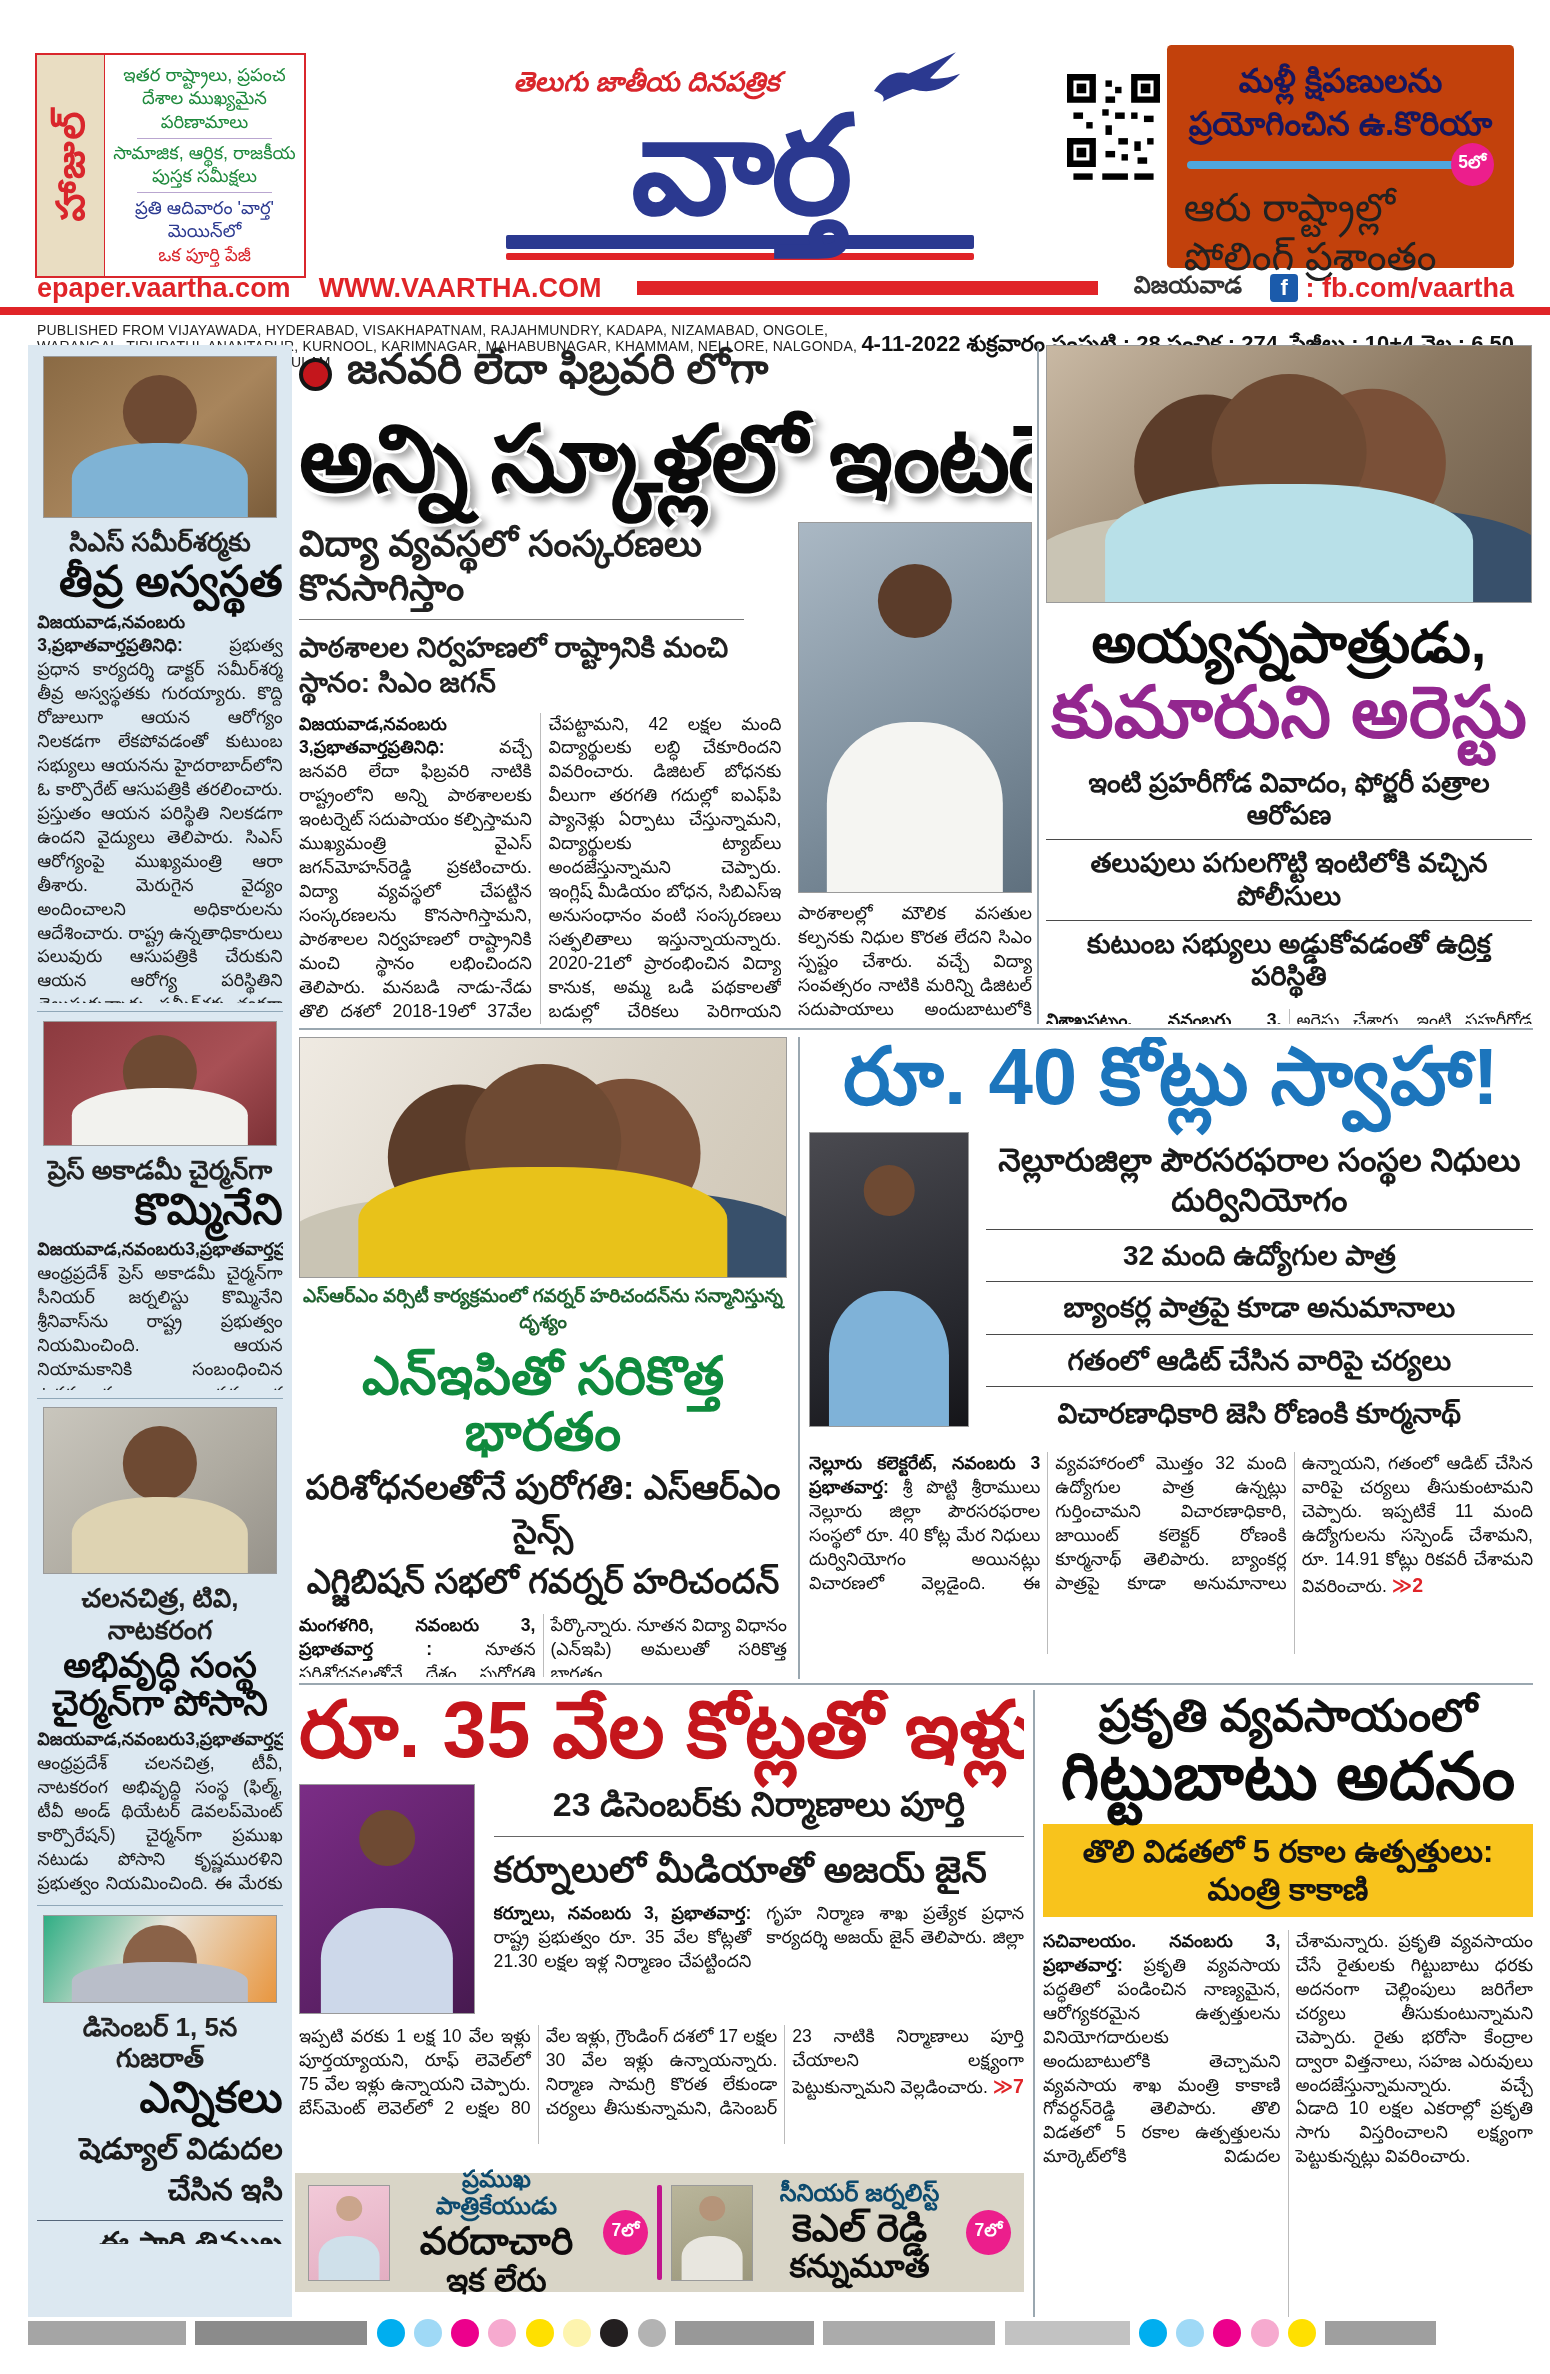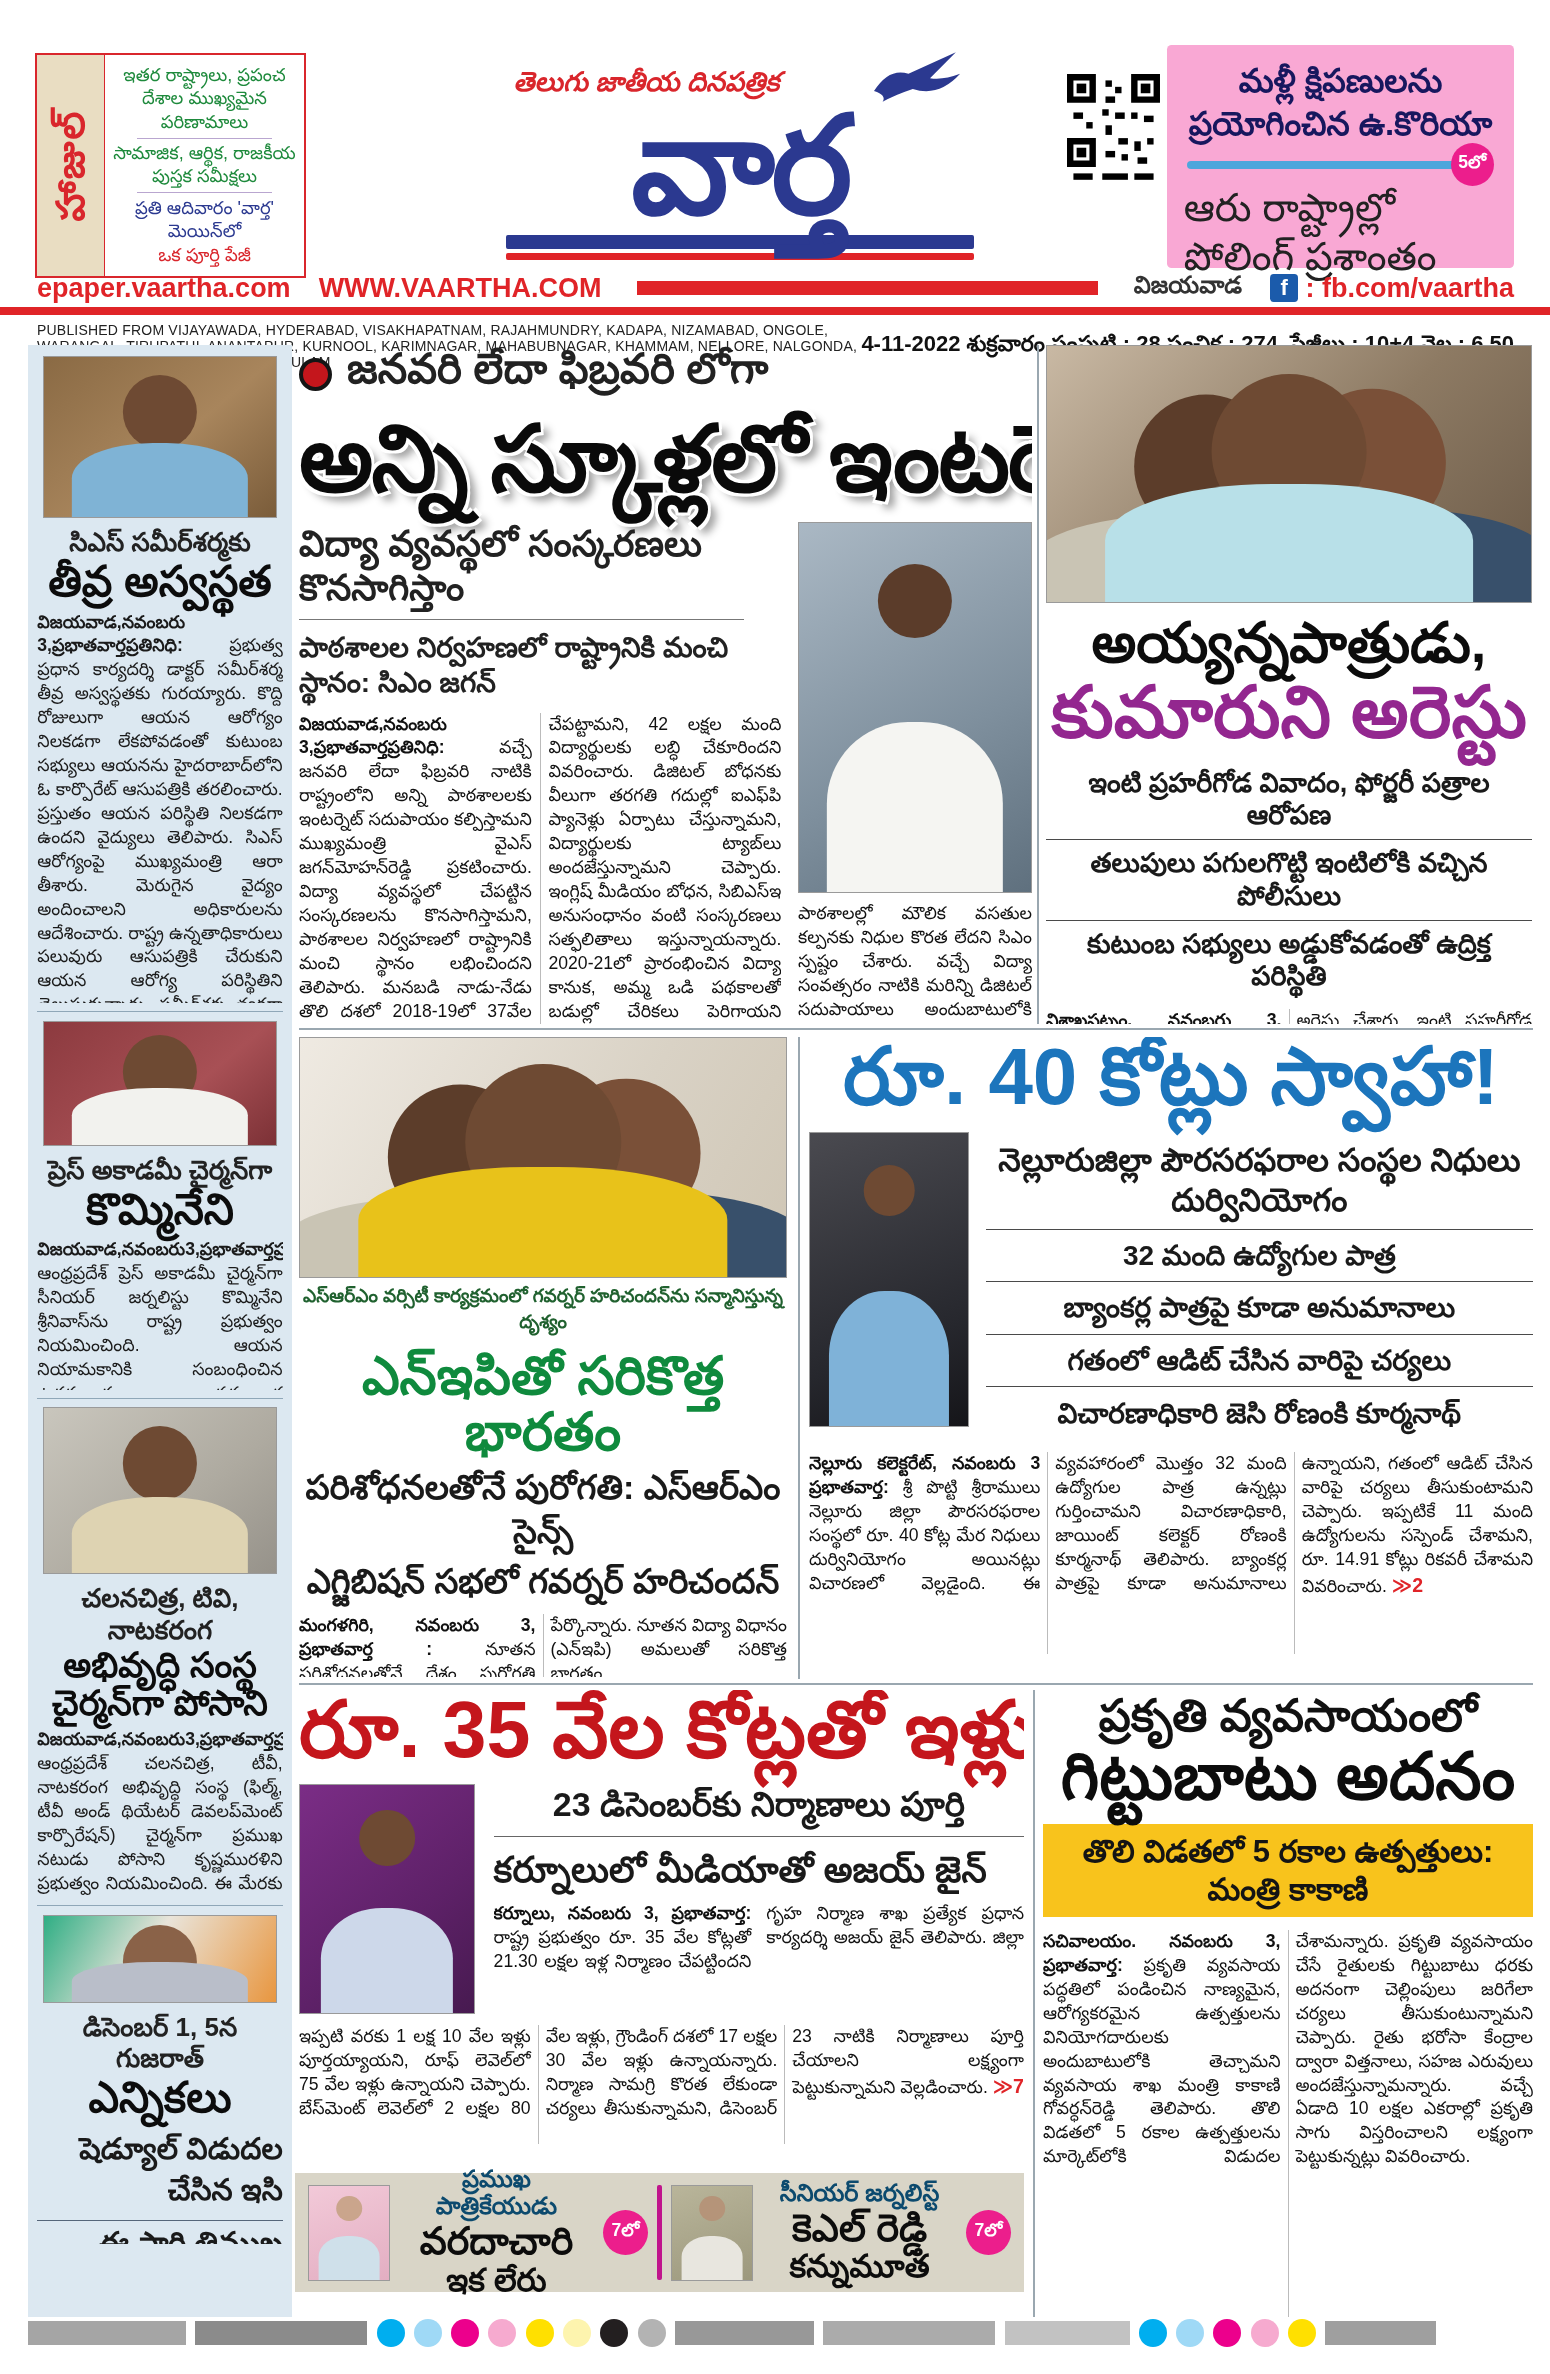--- a/index.html
+++ b/index.html
@@ -20,21 +20,21 @@
   .mh-top{display:flex;align-items:flex-end;justify-content:space-between;padding:0 7.4px;}
   .tagline{color:#d9262c;font-weight:bold;font-style:italic;font-size:27px;}
   .dove{width:102px;height:56px;}
   .mh-title{font-size:137px;font-weight:900;color:#2b3990;line-height:.9;letter-spacing:-3.7px;text-align:center;}
   .mh-bar{height:14px;background:#2b3990;margin-top:7.4px;border-radius:1.9px;}
   .mh-bar.redb{height:6.5px;background:#e02428;margin-top:4.6px;}
 
   .qr{position:absolute;left:1067px;top:74px;width:93px;height:109px;}
 
   
-  .topbox{position:absolute;left:1167px;top:45px;width:347px;height:223px;background:#f9a8d4;border-radius:4.6px;padding:15px 16.7px;box-sizing:border-box;}
+  .topbox{position:absolute;left:1167px;top:45px;width:347px;height:223px;background:#c2410c;border-radius:4.6px;padding:15px 16.7px;box-sizing:border-box;}
   .tb-h1{font-size:33px;font-weight:bold;color:#17175e;line-height:1.3;text-align:center;}
   .tb-rule{position:relative;height:8.3px;background:#4ea6dc;border-radius:4.6px;margin:15px 24px 15px 3.7px;}
   .badge{position:absolute;right:-20.4px;top:-17.6px;width:43px;height:43px;background:#ec1e8c;color:#fff;border-radius:50%;display:flex;align-items:center;justify-content:center;font-size:17.6px;font-weight:bold;}
   .tb-h2{font-size:39px;color:#222;line-height:1.25;text-align:left;}
 
   
   .urlbar{position:absolute;left:37px;top:273px;width:1477px;height:30px;display:flex;align-items:center;gap:28px;}
   .url{color:#e02428;font-weight:bold;font-size:27px;white-space:nowrap;}
   .redbar{flex:1;height:14px;background:#e02428;margin:0 7.4px;}
   .city{font-size:24px;color:#333;font-weight:bold;white-space:nowrap;}
@@ -53,21 +53,21 @@
   .photo.group::after{box-shadow:-83px 22px 0 -7.4px #c9c4b4,83px 18.6px 0 -5.6px #38506b;}
 
   
   .leftcol{position:absolute;left:28px;top:345px;width:264px;height:1972px;background:#dce8f1;padding:11px 9.3px;box-sizing:border-box;}
   .lstory{overflow:hidden;}
   .s1{height:647px}.s2{height:369px}.s3{height:490px}.s4{height:329px}
   .lsep{border-top:1.9px solid #8fa7b8;margin:8.3px 0;}
   .lphoto{width:234px;margin:0 auto;}
   .lhead{text-align:center;margin:9.3px 0 5.6px;}
   .lh-a{font-size:26px;font-weight:bold;color:#222;line-height:1.2;}
-  .lh-b{font-size:43px;font-weight:900;color:#0c0c0c;line-height:1.08;}
+  .lh-b{font-size:43px;font-weight:900;color:#0c0c0c;line-height:1.08;text-align:right;}
   .lh-c{font-size:35px;font-weight:900;color:#0c0c0c;line-height:1.1;}
   .ldeck{font-size:30px;font-weight:bold;text-align:right;color:#1a1a1a;padding:5.6px 0;}
   .ldeck + .ldeck{border-top:1.9px solid #55667a;}
   .lbody{font-size:17.6px;line-height:1.36;color:#1a1a1a;text-align:justify;margin-top:5.6px;}
   .dl{font-weight:bold;}
   .more{color:#e02428;font-weight:900;font-size:19.5px;white-space:nowrap;}
 
   
   .mainstory{position:absolute;left:299px;top:345px;width:733px;height:679px;overflow:hidden;}
   .kicker{display:flex;align-items:center;gap:15px;}

